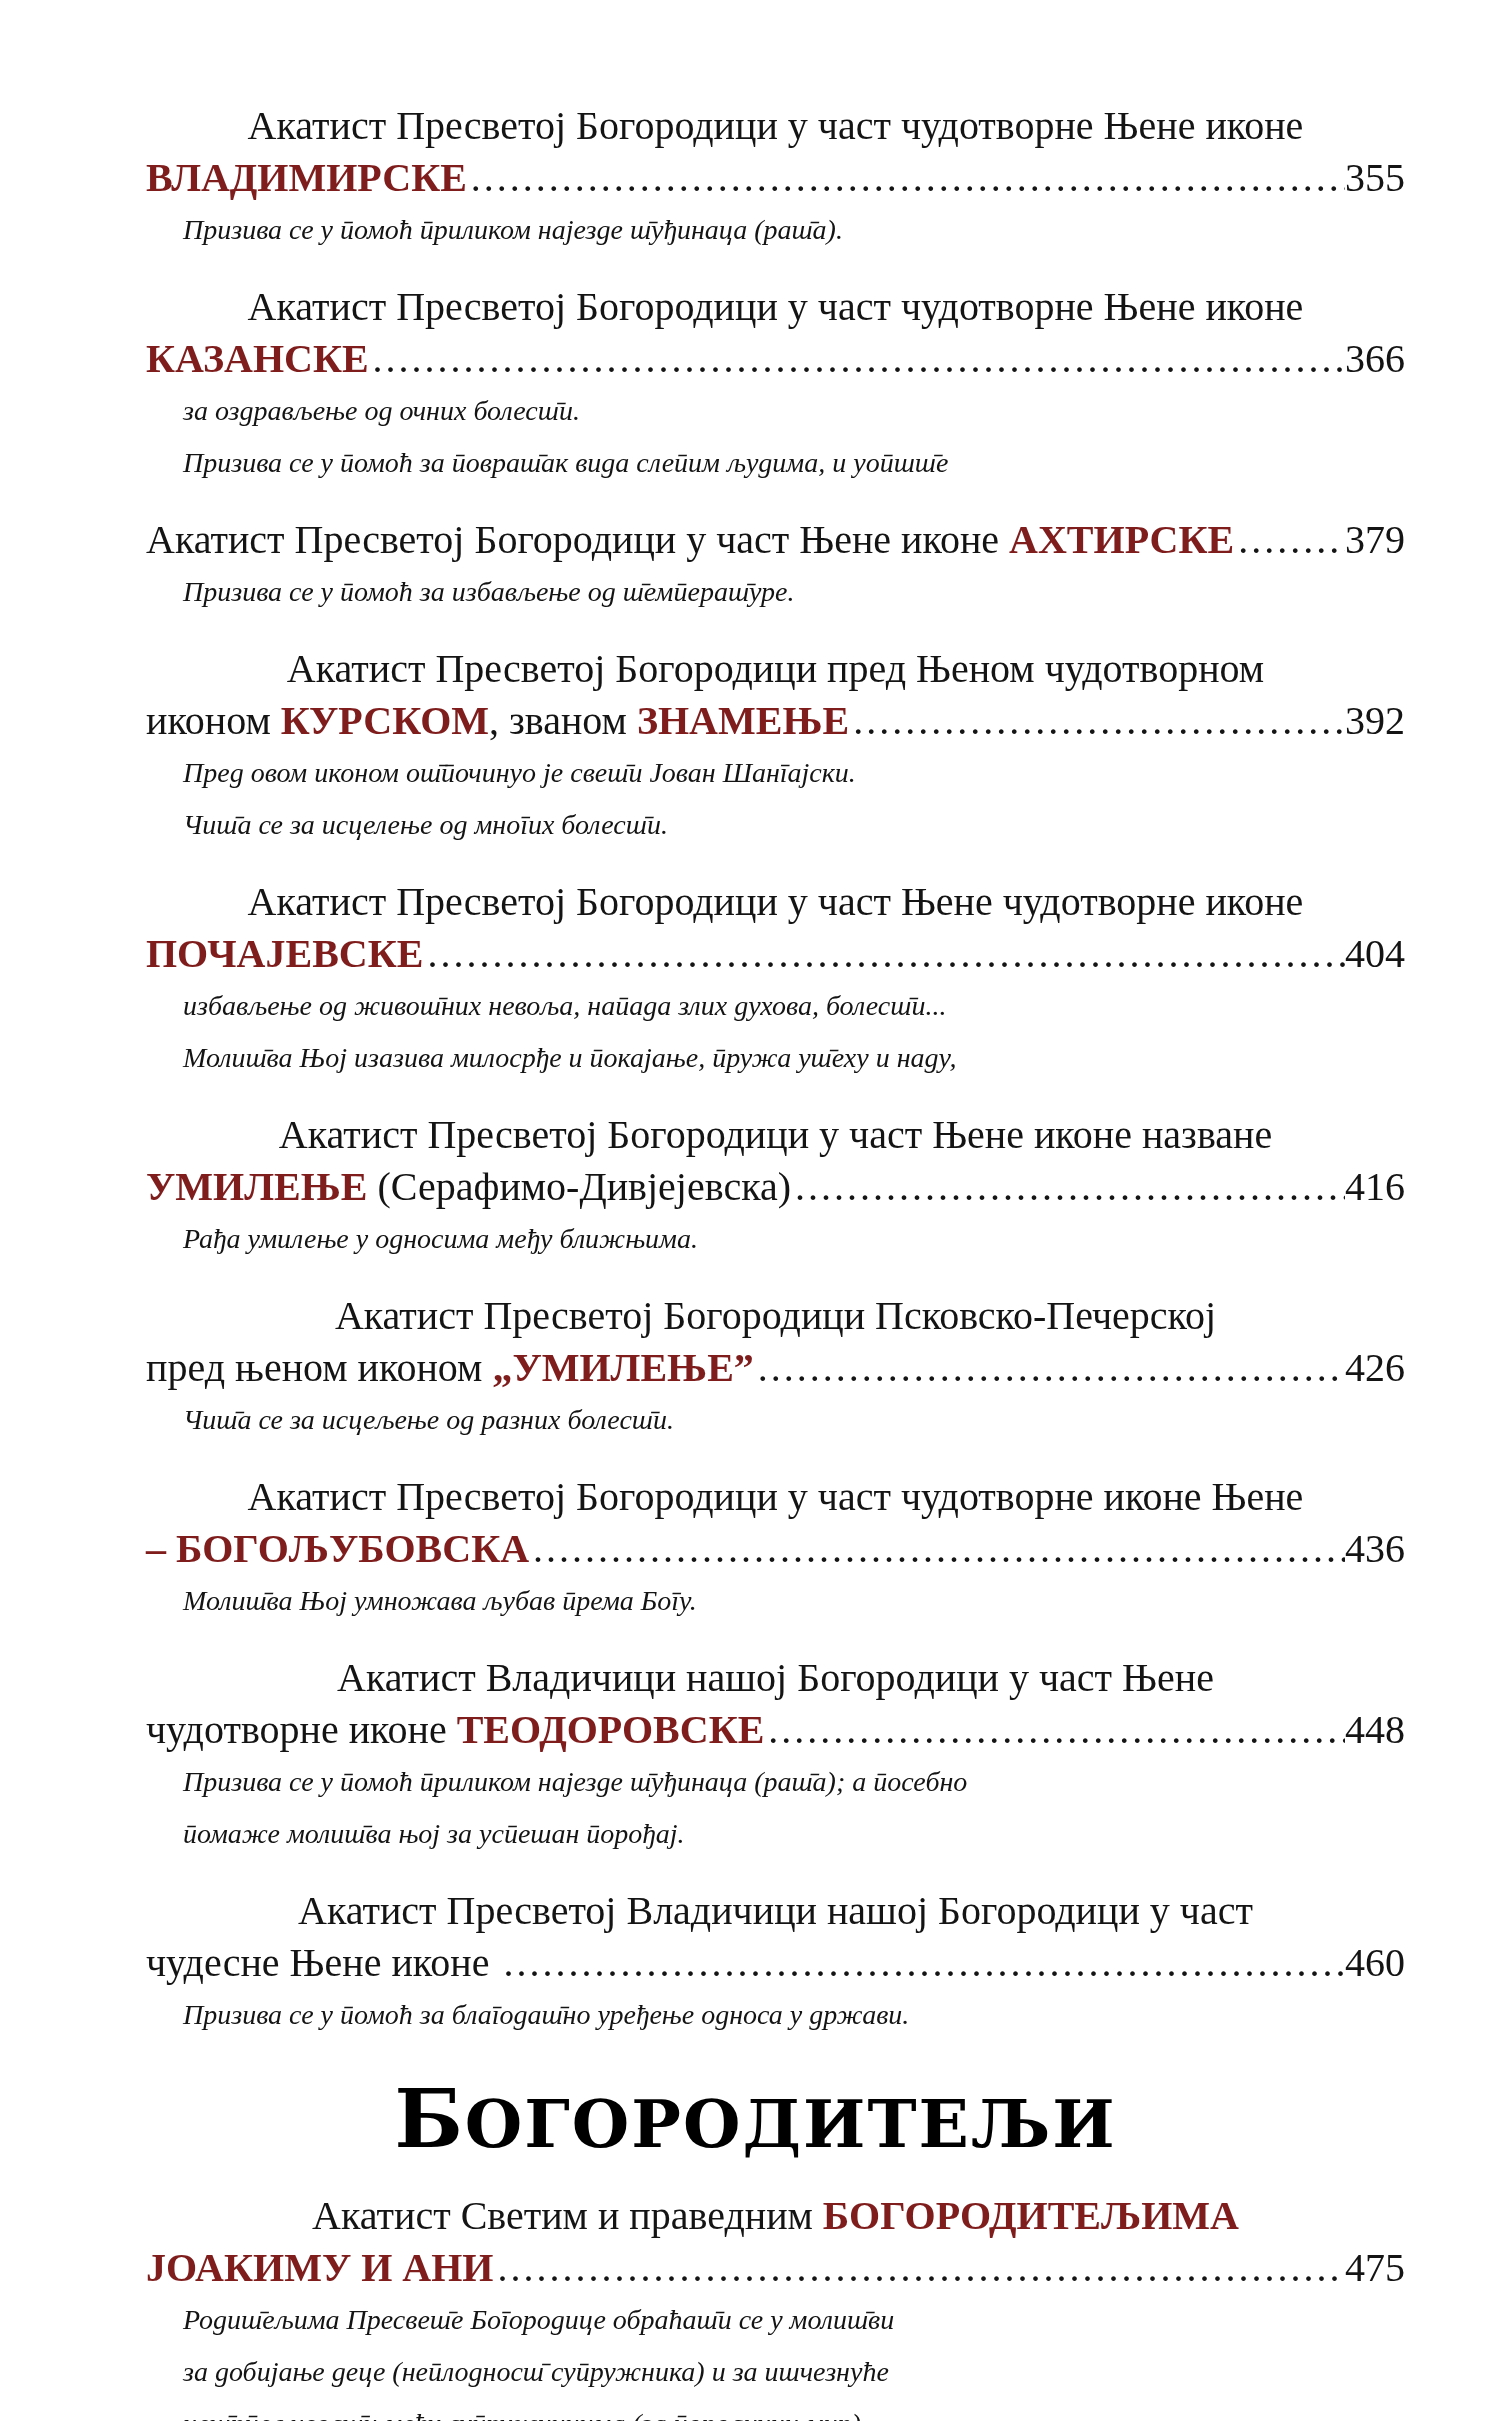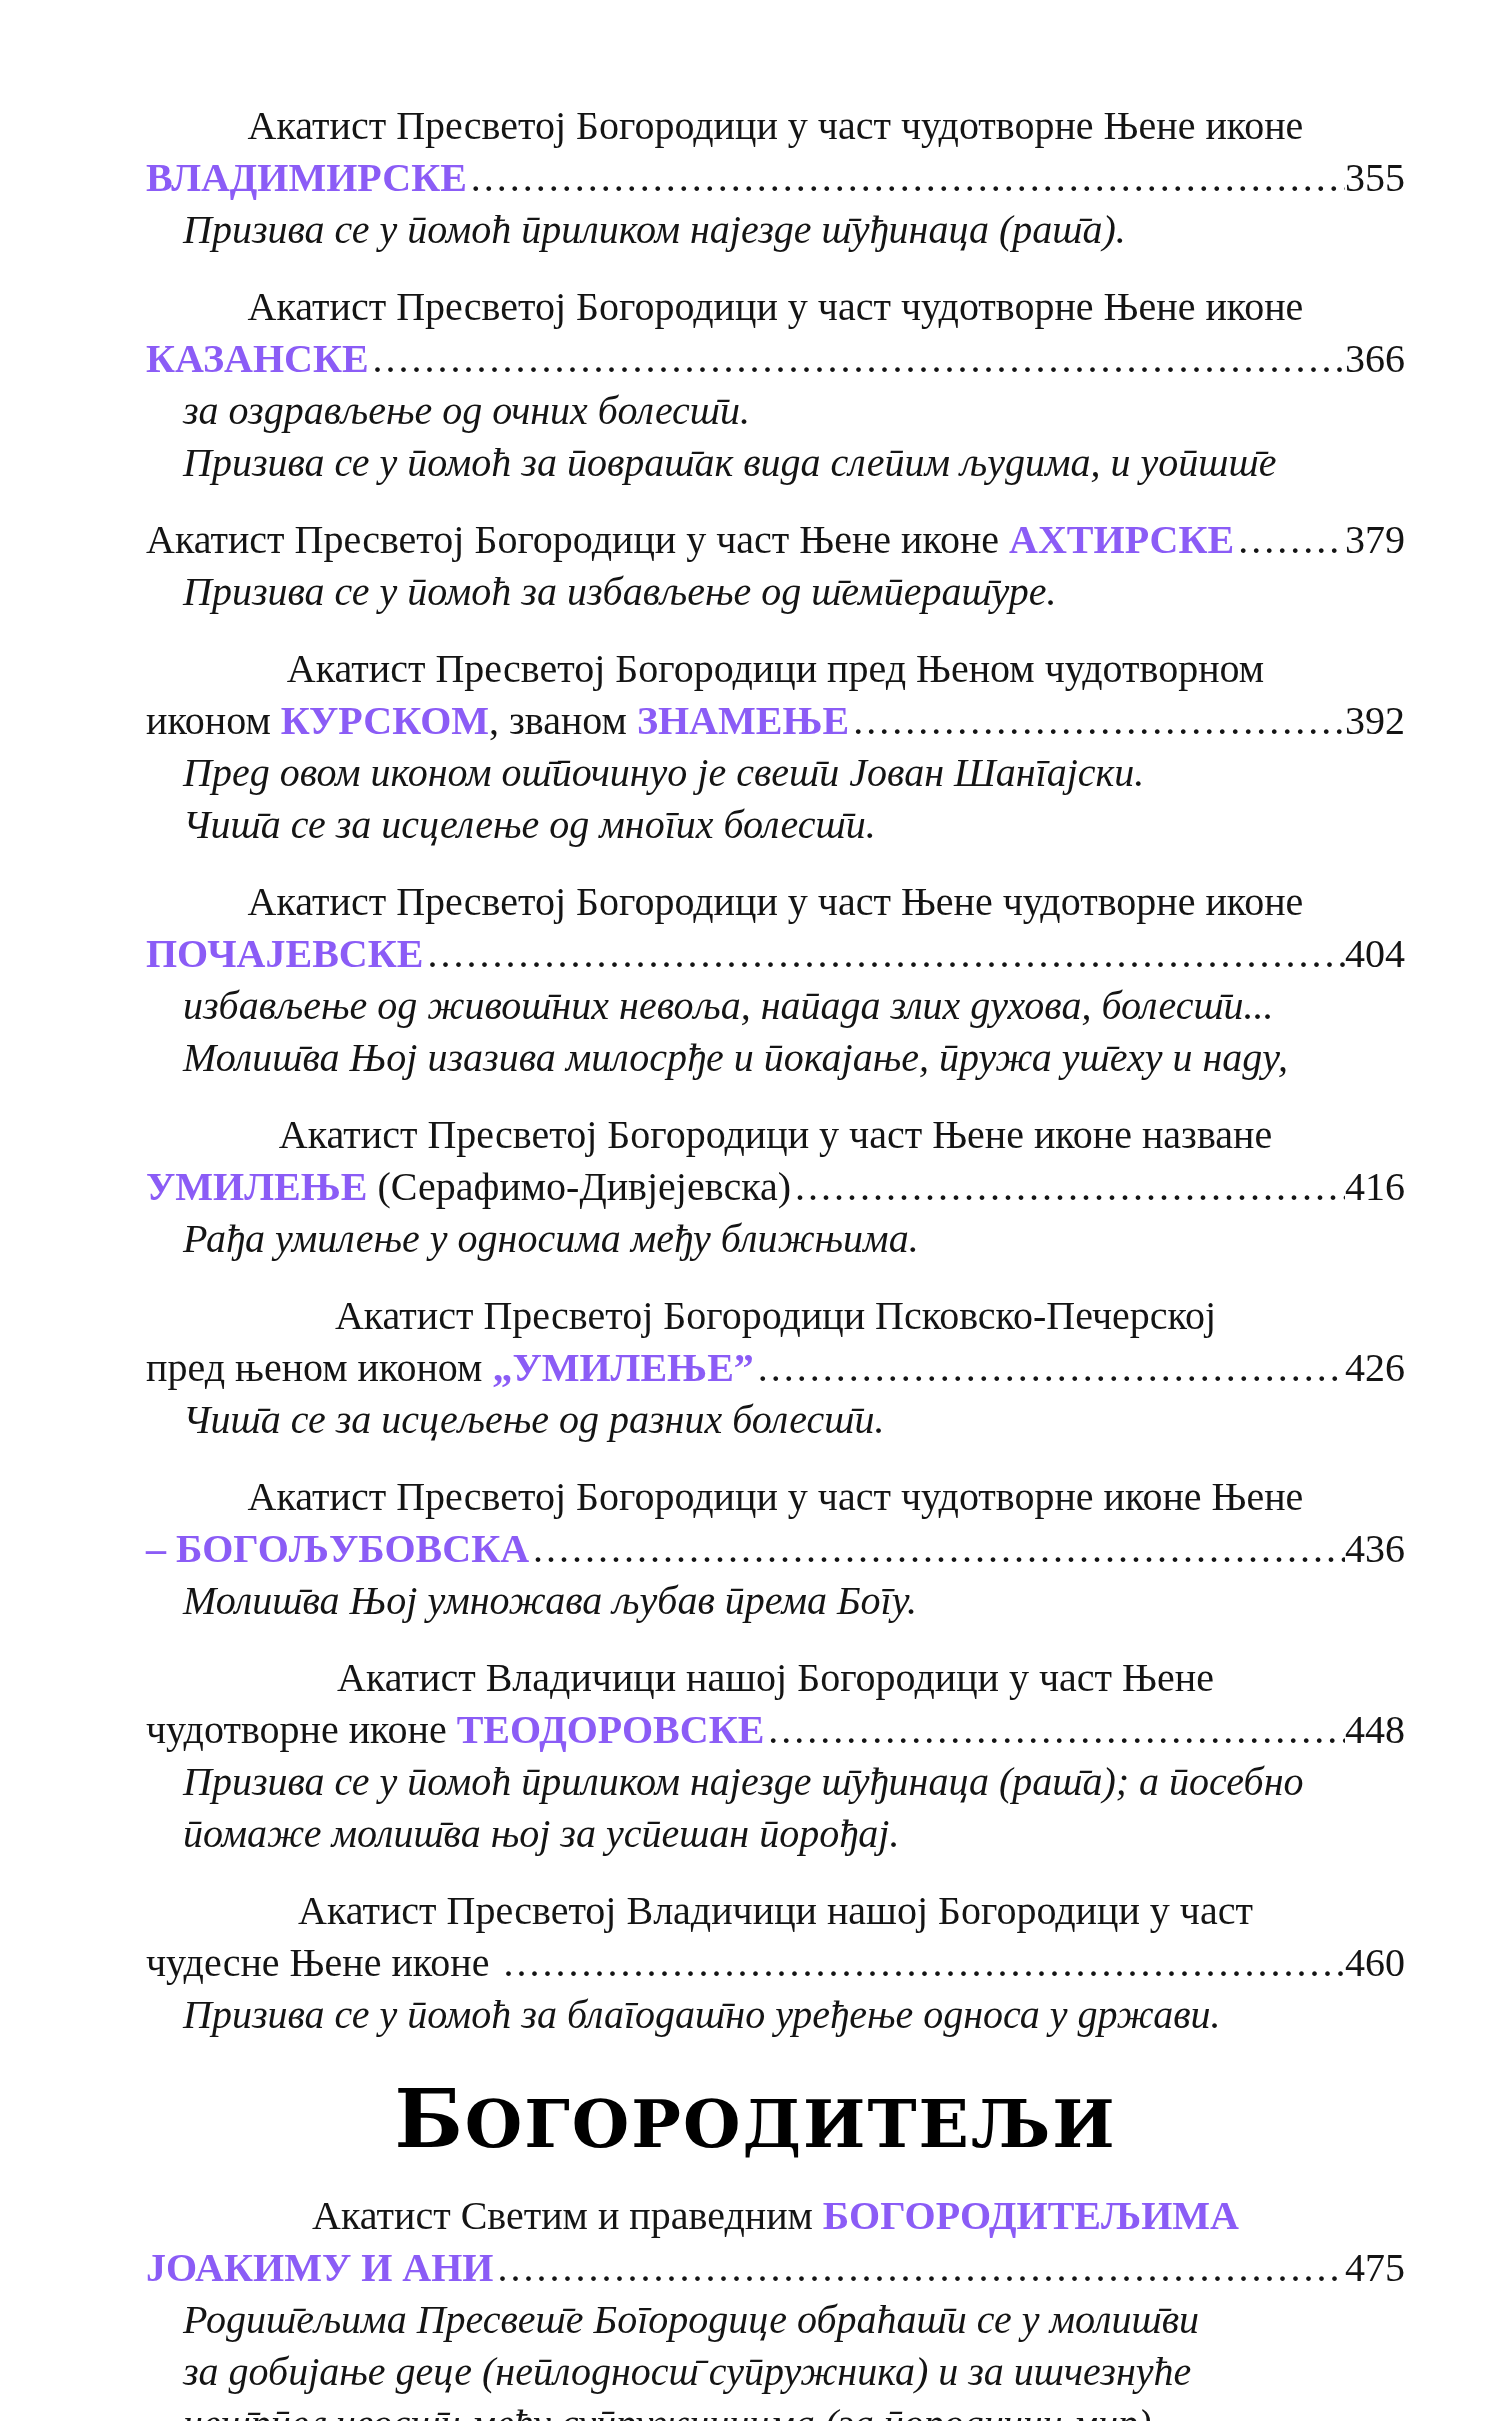--- a/index.html
+++ b/index.html
@@ -19,35 +19,35 @@
     align-items:baseline;
     white-space:nowrap;
     font-size:40px;
     line-height:52px;
     justify-content:center;
   }
   .seg{white-space:pre;}
   .icon-name{
     white-space:pre;
     font-weight:bold;
-    color:#8b5cf6;
+    color:#7f1d1d;
   }
   .leader{
     flex:1 1 20px;
     min-width:20px;
     overflow:hidden;
     white-space:nowrap;
     letter-spacing:3px;
     padding:0 6px 0 4px;
     color:#141414;
   }
   .pnum{flex:0 0 auto;}
   .note-line{
     font-style:italic;
-    font-size:40px;
+    font-size:28px;
     line-height:52px;
     padding-left:37px;
     white-space:nowrap;
   }
   .section-heading{
     text-align:center;
     color:#000000;
     font-weight:bold;
     font-size:66px;
     line-height:80px;

